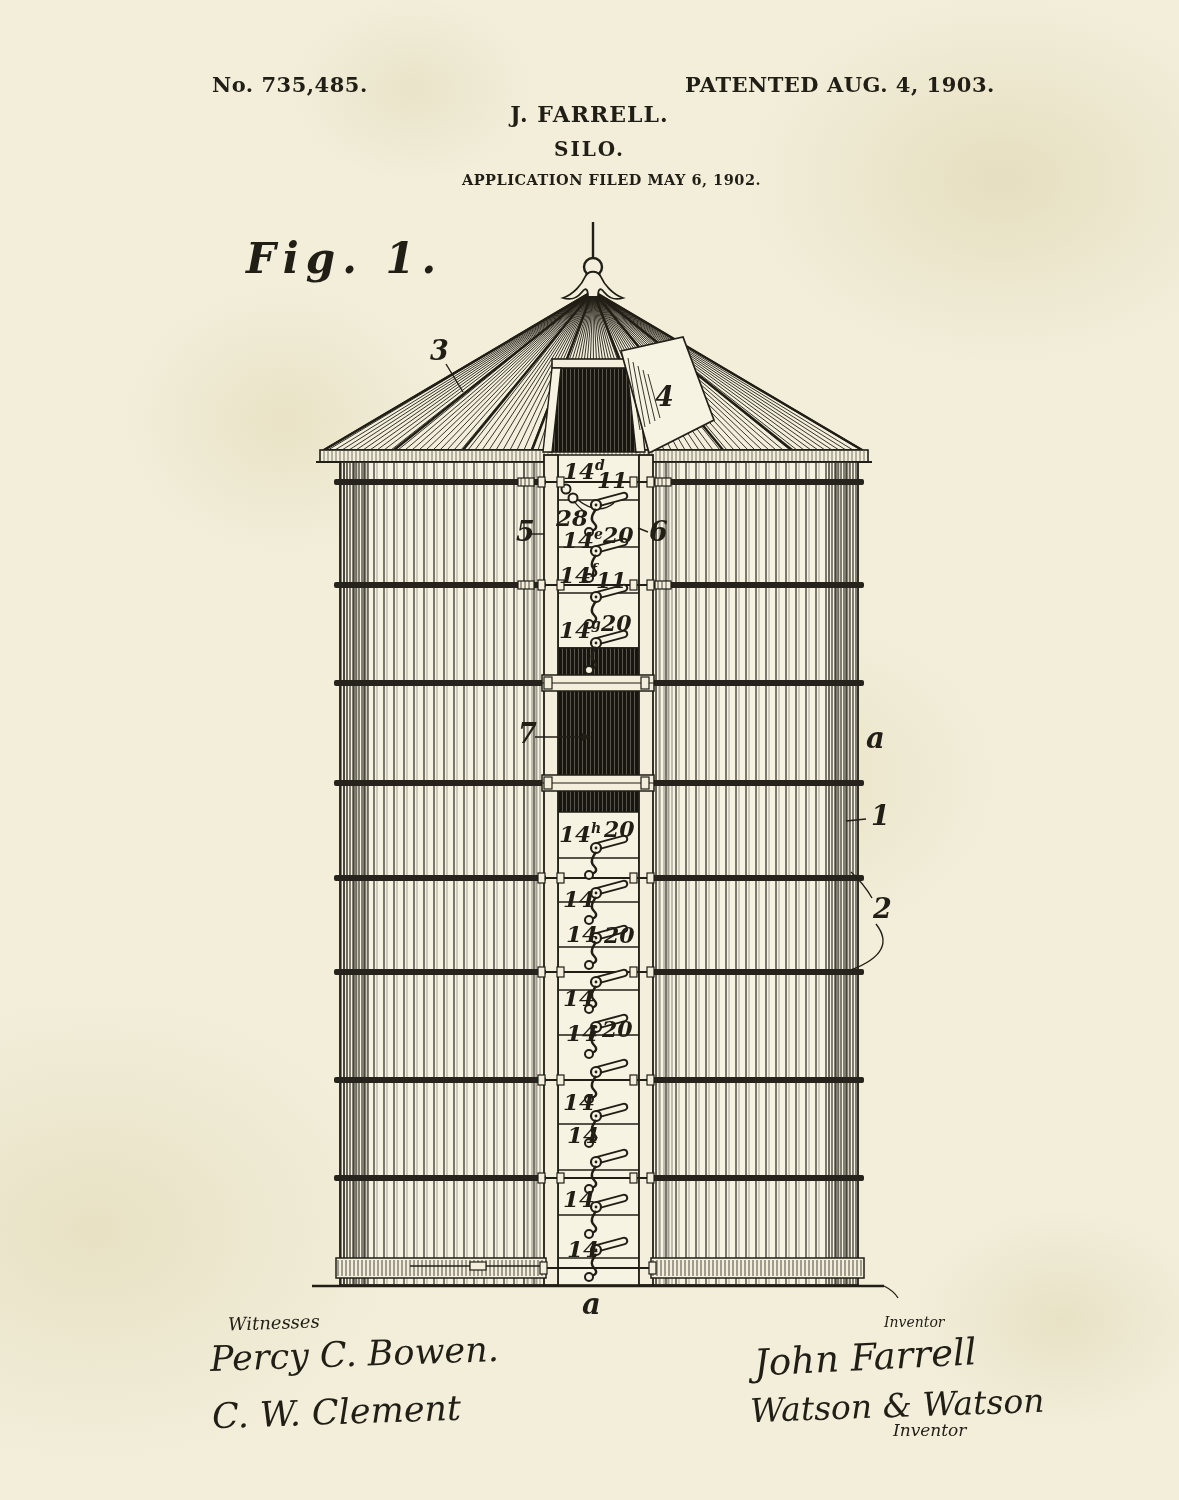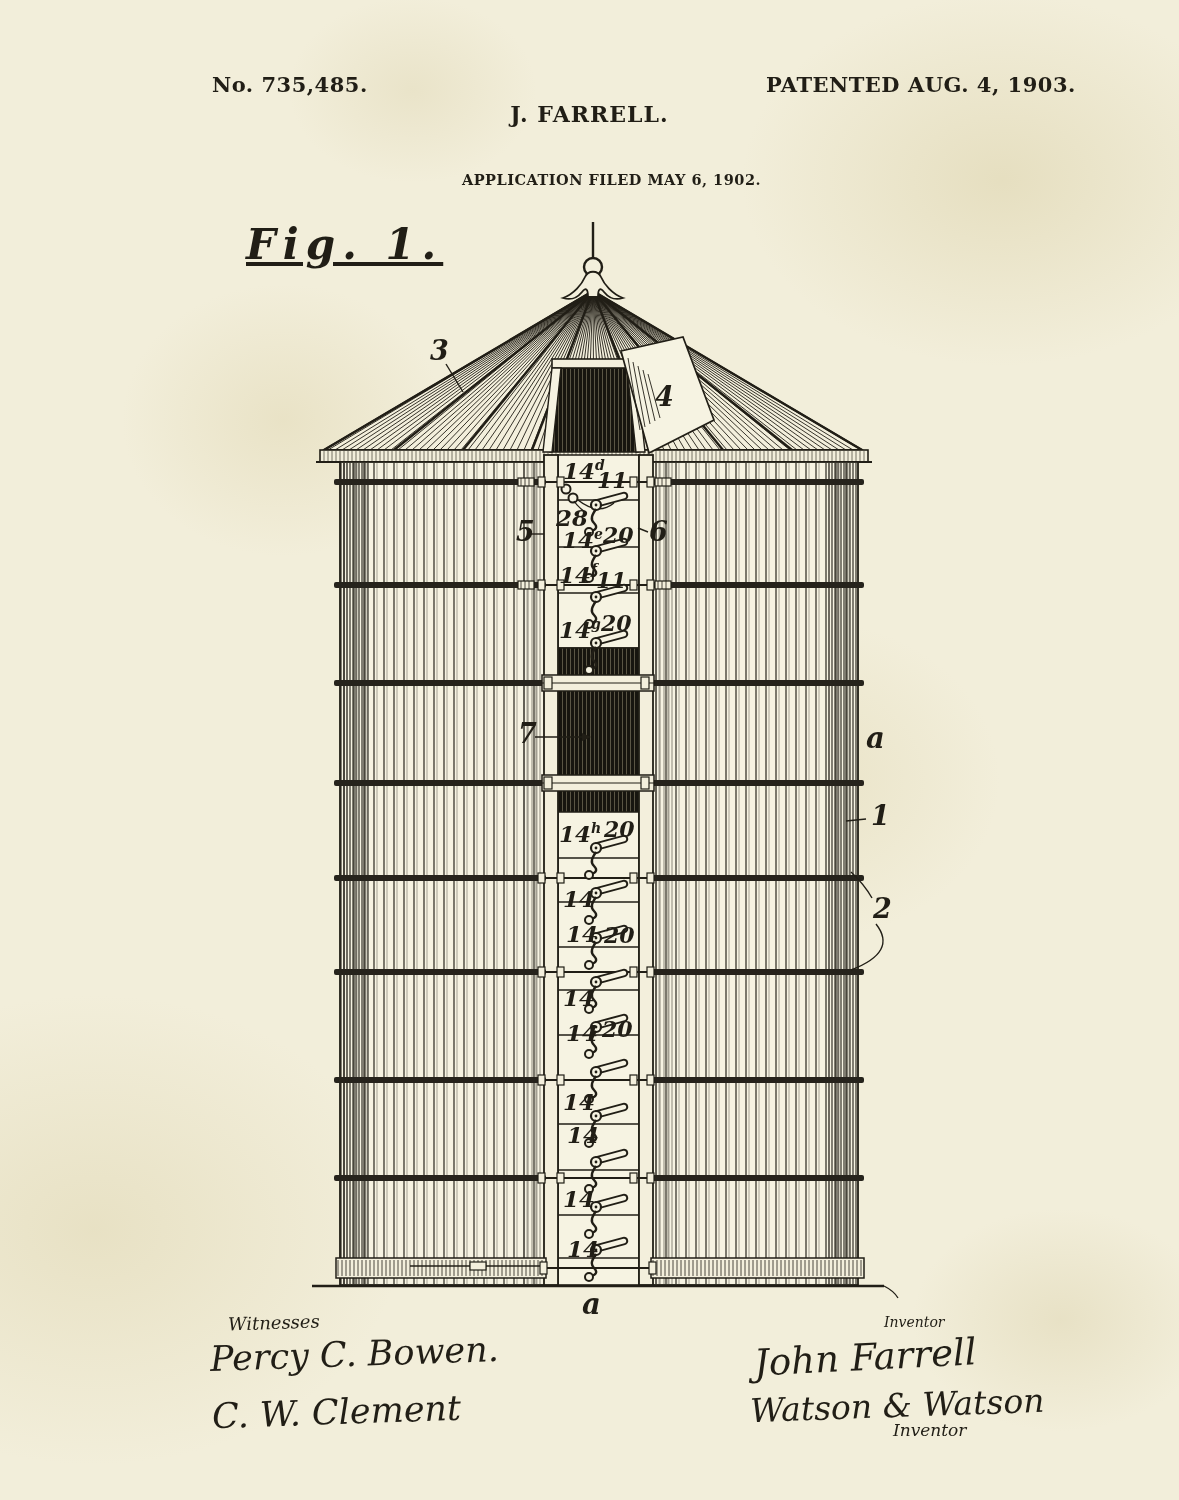--- a/index.html
+++ b/index.html
@@ -28,26 +28,27 @@
   .script{font-style:italic;}
   .center{left:0;right:0;text-align:center;}
   svg{position:absolute;left:0;top:0;}
 </style>
 </head>
 <body>
 
 <div class="page">
 
   <div class="abs hdr" style="left:183px;top:72px;margin-left:29px;">No. 735,485.</div>
-  <div class="abs hdr" style="left:766px;top:72px;">PATENTED AUG. 4, 1903.</div>
+  <div class="abs hdr" style="left:685px;top:72px;">PATENTED AUG. 4, 1903.</div>
 
   <div class="abs name center" style="top:101px;">J. FARRELL.</div>
+  <div class="abs title center" style="top:137px;">SILO.</div>
   <div class="abs appline center" style="top:171px;">APPLICATION FILED MAY 6, 1902.</div>
 
-  <div class="abs figlbl" style="left:246px;top:220px;text-decoration:underline;">Fig. 1.</div>
+  <div class="abs figlbl" style="left:246px;top:234px;">Fig. 1.</div>
 
   <svg width="1179" height="1500" viewBox="0 0 1179 1500">
     <g id="fig-root">
         <defs>
           <pattern id="slats" width="4" height="6" patternUnits="userSpaceOnUse">
             <rect x="0" y="0" width="4" height="6" fill="#17150f"></rect>
             <line x1="2.5" y1="0" x2="2.5" y2="6" stroke="#5a5544" stroke-width="1"></line>
           </pattern>
         </defs>
         <g>

